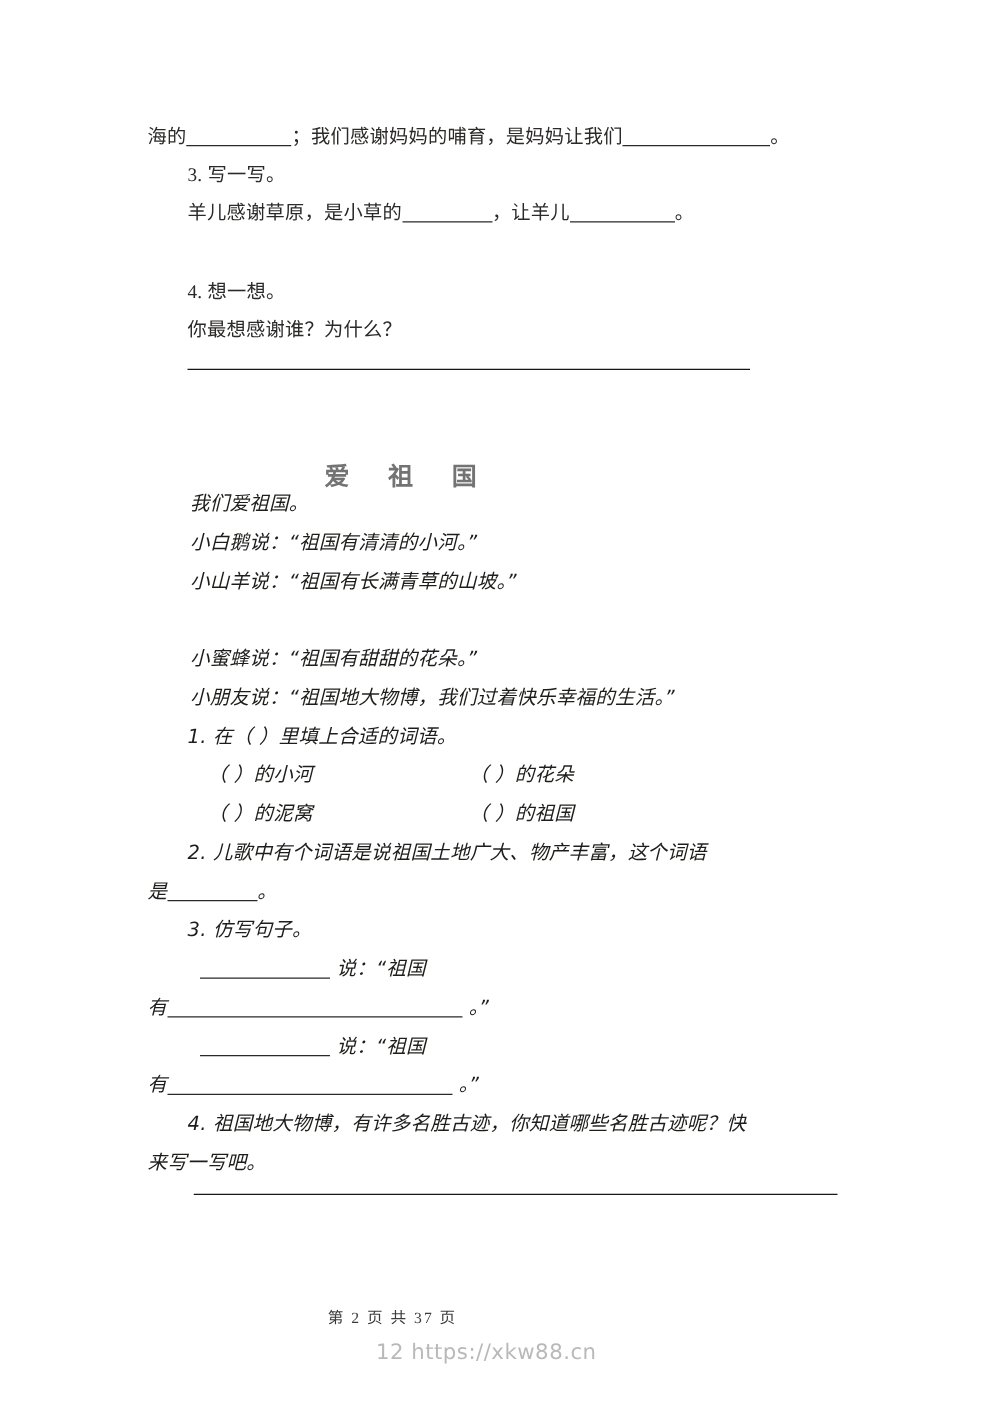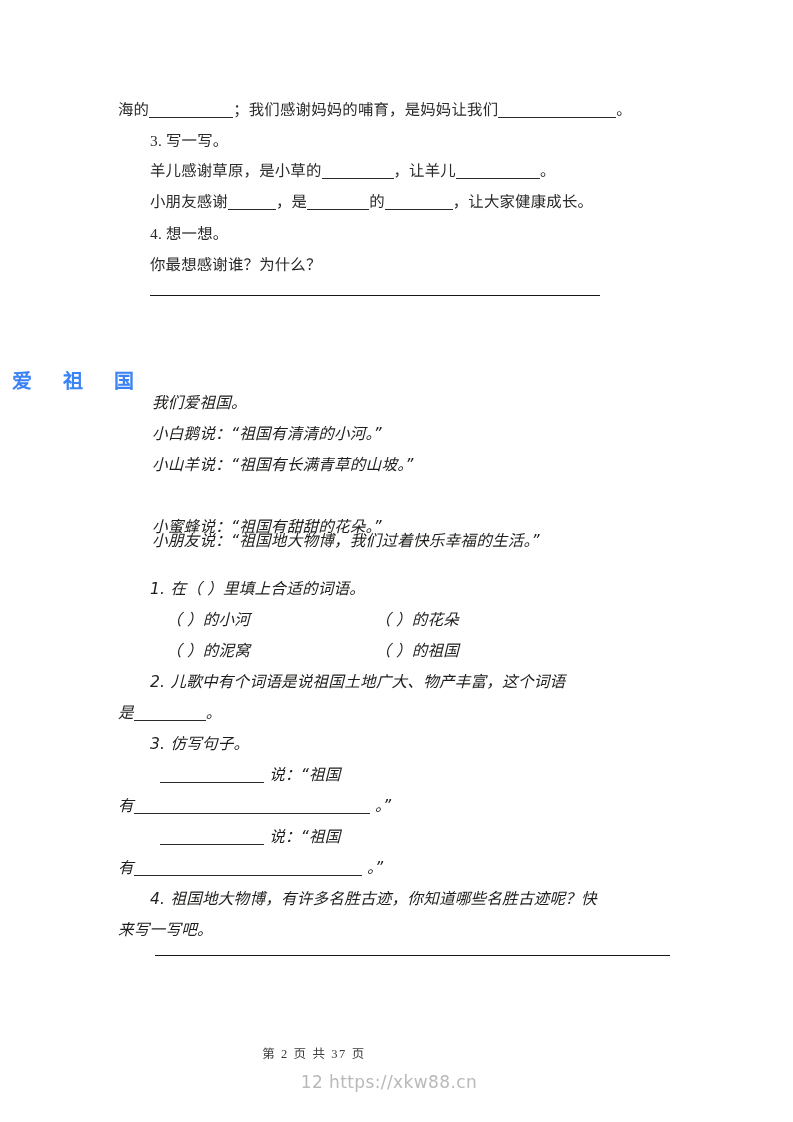--- a/index.html
+++ b/index.html
@@ -45,26 +45,27 @@
     font-family: "Liberation Serif", "DejaVu Serif", serif;
     font-size: 15.4px;
     color: #2b2a29;
   }
 
   
   .doc-title {
     position: absolute;
     left: 0;
     width: 641px;
+    text-align: center;
     font-family: "DejaVu Sans", "Liberation Sans", sans-serif;
     font-weight: bold;
     font-size: 20px;
     letter-spacing: 12px;
     text-indent: 12px;
-    color: #3b82f6;
+    color: #737373;
   }
 
   
   .blank {
     display: inline-block;
     border-bottom: 1.15px solid #2b2a29;
     vertical-align: -3px;
     height: 12px;
   }
 
@@ -106,37 +107,34 @@
   <div class="line serif-line" style="left:118px; top:102px;">
     <span>海的</span><span class="blank" style="width:84px;"></span><span>；我们感谢妈妈的哺育，是妈妈让我们</span><span class="blank" style="width:118px;"></span><span>。</span>
   </div>
 
   <div class="line serif-line" style="left:150px; top:133px;">3. 写一写。</div>
 
   <div class="line serif-line" style="left:150px; top:163px;">
     <span>羊儿感谢草原，是小草的</span><span class="blank" style="width:72px;"></span><span>，让羊儿</span><span class="blank" style="width:84px;"></span><span>。</span>
   </div>
 
-  <div class="line serif-line" style="left:150px; top:194px;">
-    <span>小朋友感谢</span><span class="blank" style="width:48px;"></span><span>，是</span><span class="blank" style="width:62px;"></span><span>的</span><span class="blank" style="width:68px;"></span><span>，让大家健康成长。</span>
-  </div>
 
   <div class="line serif-line" style="left:150px; top:226px;">4. 想一想。</div>
 
   <div class="line serif-line" style="left:150px; top:257px;">你最想感谢谁？为什么？</div>
 
   <div class="rule" style="left:150px; top:295px; width:450px;"></div>
 
   <div class="doc-title" style="top:365px;">爱 祖 国</div>
 
   <div class="line body-line" style="left:152px; top:396px;">我们爱祖国。</div>
   <div class="line body-line" style="left:152px; top:427px;">小白鹅说：“祖国有清清的小河。”</div>
   <div class="line body-line" style="left:152px; top:458px;">小山羊说：“祖国有长满青草的山坡。”</div>
   <div class="line body-line" style="left:152px; top:520px;">小蜜蜂说：“祖国有甜甜的花朵。”</div>
-  <div class="line body-line" style="left:152px; top:534px;">小朋友说：“祖国地大物博，我们过着快乐幸福的生活。”</div>
+  <div class="line body-line" style="left:152px; top:551px;">小朋友说：“祖国地大物博，我们过着快乐幸福的生活。”</div>
 
   <div class="line body-line" style="left:150px; top:582px;">1. 在（    ）里填上合适的词语。</div>
 
   <div class="line body-line" style="left:166px; top:613px;">（             ）的小河</div>
   <div class="line body-line" style="left:375px; top:613px;">（             ）的花朵</div>
 
   <div class="line body-line" style="left:166px; top:644px;">（             ）的泥窝</div>
   <div class="line body-line" style="left:375px; top:644px;">（             ）的祖国</div>
 
   <div class="line body-line" style="left:150px; top:675px;">2. 儿歌中有个词语是说祖国土地广大、物产丰富，这个词语</div>

